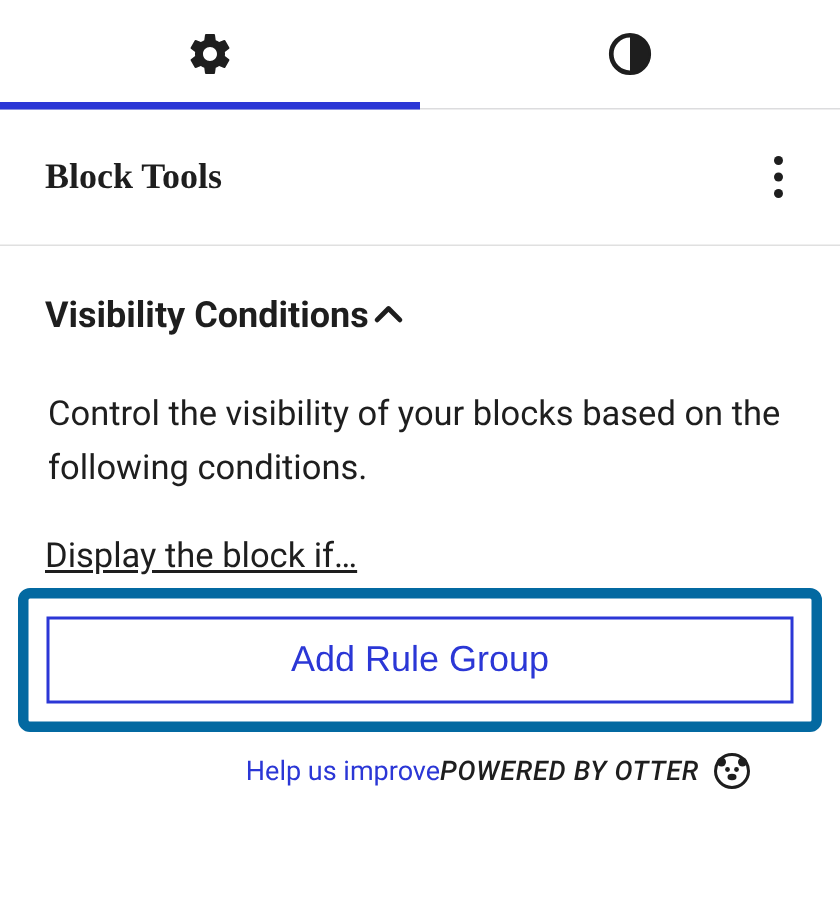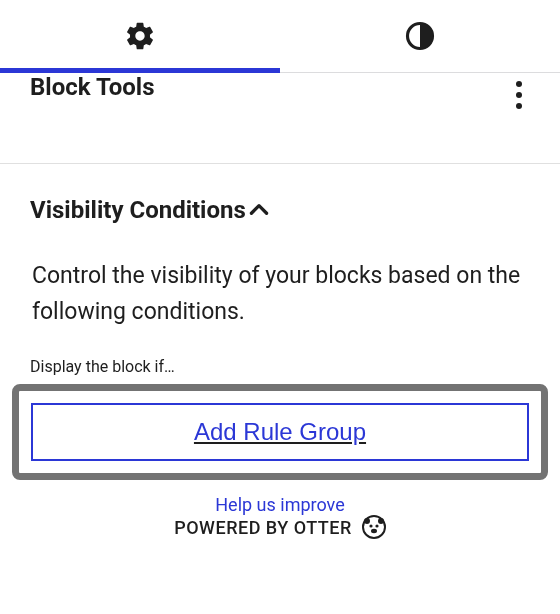--- a/index.html
+++ b/index.html
@@ -31,22 +31,24 @@
     left: 0; right: 0; bottom: -1px;
     height: 5px;
     background: #2b37d6;
   }
   .section {
     border-bottom: 1px solid #e0e0e0;
     padding: 0 30px;
   }
   .section-header {
     display: flex;
+    align-items: center;
     justify-content: space-between;
     height: 90px;
+    font-family: Liberation Serif, serif;
   }
   .section-title {
     font-size: 24px;
     font-weight: 700;
     color: #1e1e1e;
   }
   .more-dots {
     display: flex;
     flex-direction: column;
     gap: 5px;
@@ -66,62 +68,62 @@
   }
   .panel-body {
     padding: 0 30px 20px 30px;
   }
   .desc {
     font-size: 23px;
     line-height: 1.55;
     margin: 2px 0 28px 2px;
   }
   .subdesc {
-    font-size: 16px;
+    font-size: 23px;
     margin: 0 0 8px 0;
+    text-decoration: underline;
   }
   .highlight-box {
-    border: 7px solid #737373;
+    border: 7px solid #0369a1;
     border-radius: 8px;
     padding: 12px 12px;
     margin: 0 -18px 6px -18px;
-    text-decoration: underline;
   }
   .add-btn {
     display: flex;
     align-items: center;
     justify-content: center;
     width: 100%;
     height: 58px;
     border: 2px solid #2b37d6;
     background: #fff;
     color: #2b37d6;
     font-size: 24px;
     font-weight: 500;
     cursor: pointer;
   }
   .footer {
     display: flex;
     align-items: center;
     justify-content: flex-end;
     padding: 8px 30px 0 30px;
     font-size: 18px;
-    flex-direction: column;
   }
   .help-link {
     color: #2b37d6;
     cursor: pointer;
   }
   .powered {
     display: flex;
     align-items: center;
     gap: 10px;
     font-weight: 500;
     letter-spacing: 0.5px;
     color: #1e1e1e;
+    font-style: italic;
   }
   svg { display: block; }
 </style>
 </head>
 <body>
 
 <div class="tabs">
   <div class="tab active">
     <span>
       <svg width="32" height="32" viewBox="0 0 24 24" fill="#1e1e1e">

